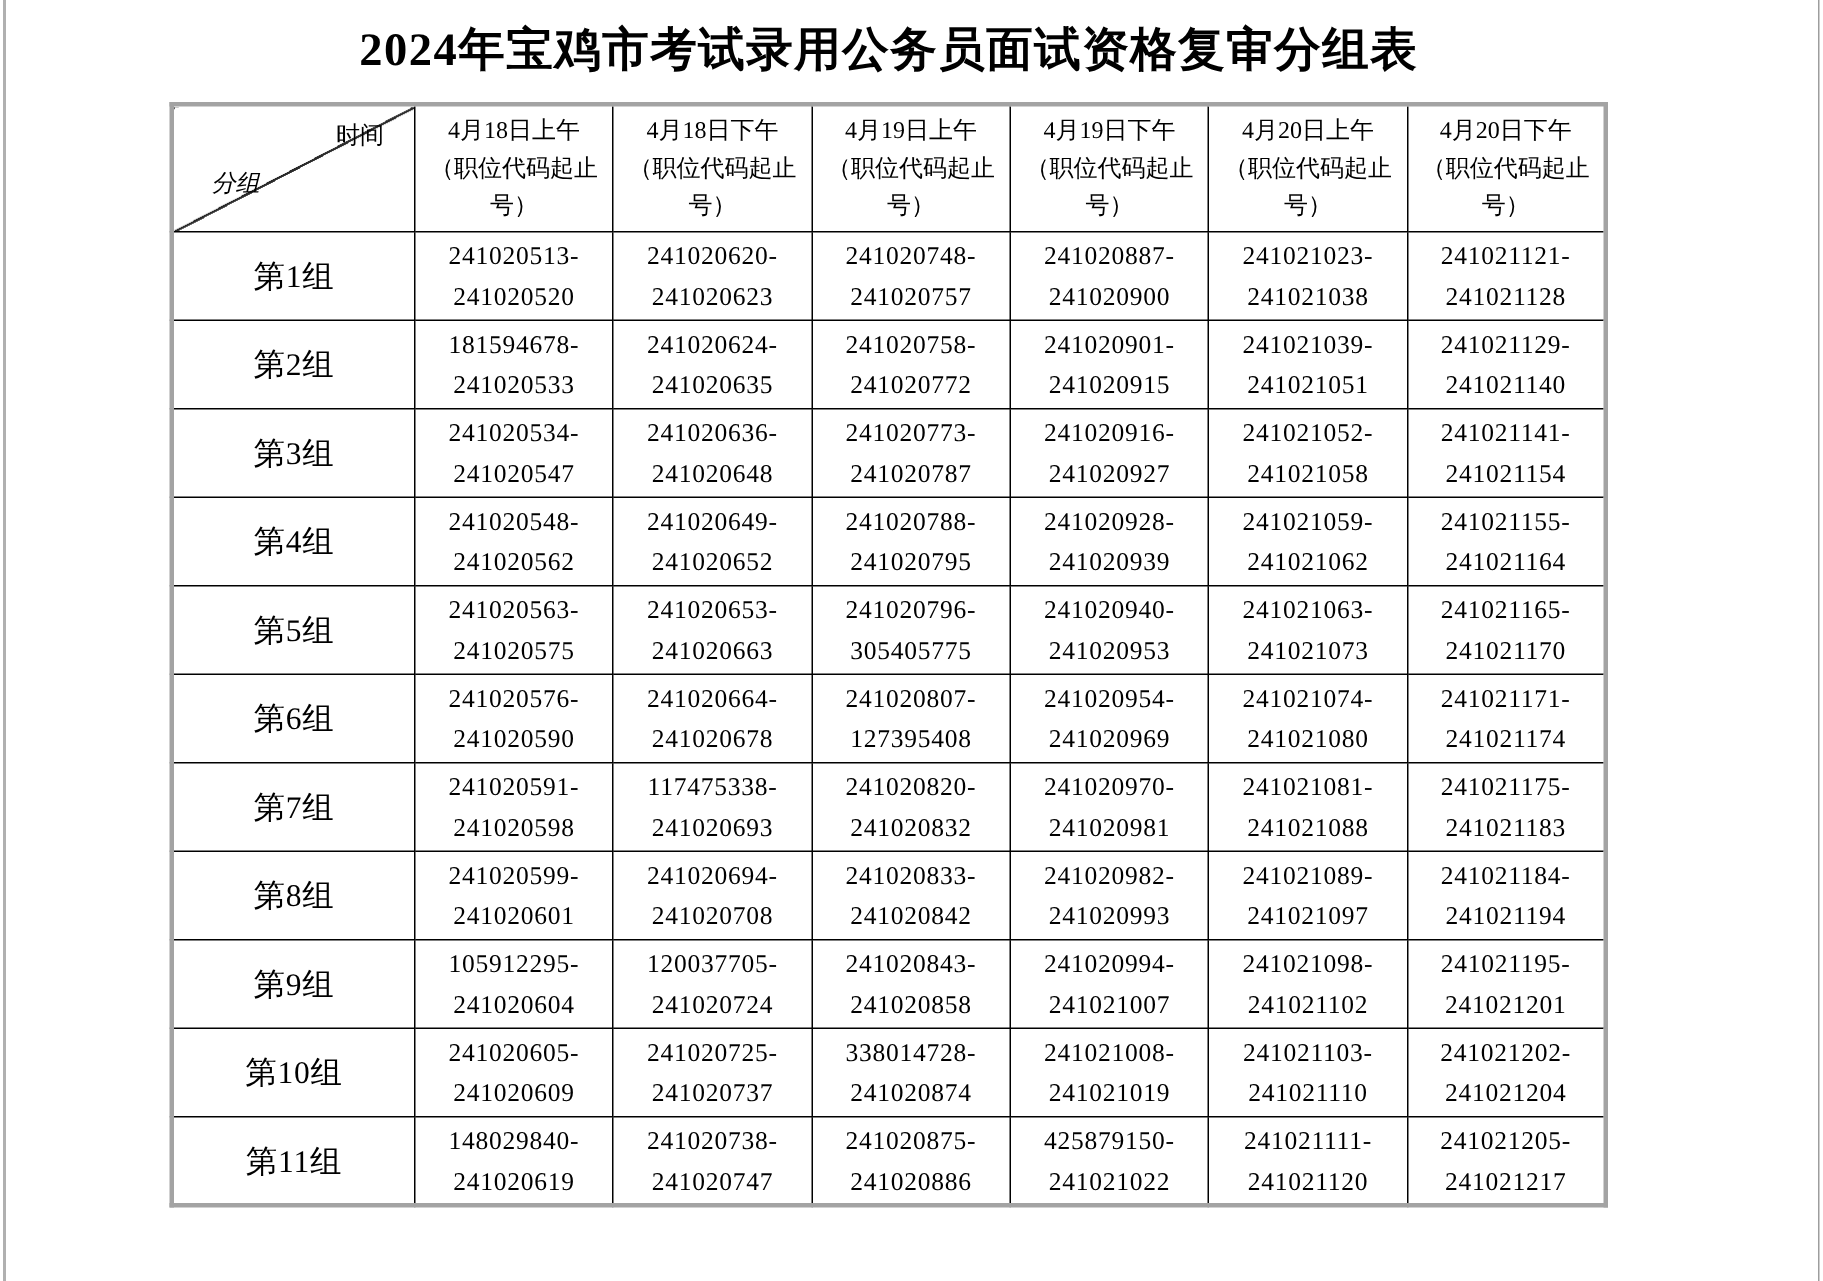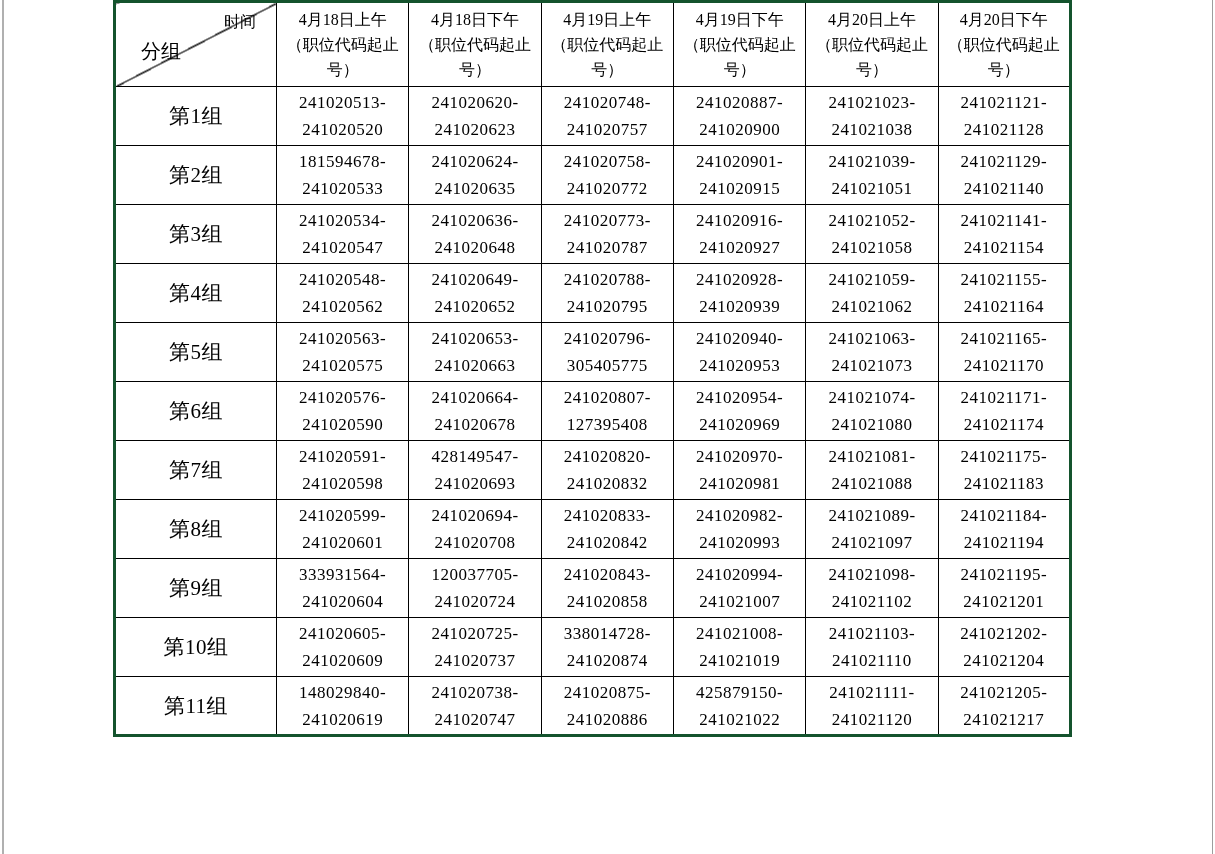--- a/index.html
+++ b/index.html
@@ -33,21 +33,21 @@
   table.grouping {
     border-collapse: collapse;
     width: 959px;
     table-layout: fixed;
   }
   table.grouping th, table.grouping td {
     border: 1px solid #000;
     text-align: center;
     vertical-align: middle;
   }
-  table.grouping { border: 3px solid #14532d; }
+  table.grouping { border: 3px solid #a3a3a3; }
   thead th {
     height: 85px;
     font-weight: normal;
     font-size: 16px;
     padding: 0 3px;
   }
   thead th .hdr-line { line-height: 25px; }
   tbody td { height: 59px; font-size: 17px; }
   .group-cell { font-size: 21px; letter-spacing: 0.5px; }
   .range-line { line-height: 27px; letter-spacing: 0.5px; white-space: nowrap; }
@@ -55,29 +55,30 @@
   
   th.corner-cell {
     position: relative;
     background-image: linear-gradient(to bottom right,
       transparent calc(50% - 0.8px),
       #2a2a2a calc(50% - 0.8px),
       #2a2a2a calc(50% + 0.8px),
       transparent calc(50% + 0.8px));
   }
   .corner-time  { position: absolute; top: 9px;  right: 20px; font-size: 16px; }
-  .corner-group { position: absolute; bottom: 21px; left: 25px; font-size: 20px; }
+  .corner-group { position: absolute; bottom: 21px; left: 25px; font-size: 16px; font-style: italic; }
 </style>
 </head>
 <body>
 
 <div class="page-edge left"></div>
 <div class="page-edge right"></div>
 
 <div class="content">
+  <div class="doc-title">2024年宝鸡市考试录用公务员面试资格复审分组表</div>
 
   <table class="grouping">
     <colgroup>
       <col style="width:162px">
       <col>
         <col>
         <col>
         <col>
         <col>
         <col>
@@ -285,21 +286,21 @@
             <div class="range-line">241021174</div>
           </td>
         </tr>
         <tr>
           <td class="group-cell">第7组</td>
           <td>
             <div class="range-line">241020591-</div>
             <div class="range-line">241020598</div>
           </td>
           <td>
-            <div class="range-line">428149547-</div>
+            <div class="range-line">117475338-</div>
             <div class="range-line">241020693</div>
           </td>
           <td>
             <div class="range-line">241020820-</div>
             <div class="range-line">241020832</div>
           </td>
           <td>
             <div class="range-line">241020970-</div>
             <div class="range-line">241020981</div>
           </td>
@@ -335,21 +336,21 @@
             <div class="range-line">241021097</div>
           </td>
           <td>
             <div class="range-line">241021184-</div>
             <div class="range-line">241021194</div>
           </td>
         </tr>
         <tr>
           <td class="group-cell">第9组</td>
           <td>
-            <div class="range-line">333931564-</div>
+            <div class="range-line">105912295-</div>
             <div class="range-line">241020604</div>
           </td>
           <td>
             <div class="range-line">120037705-</div>
             <div class="range-line">241020724</div>
           </td>
           <td>
             <div class="range-line">241020843-</div>
             <div class="range-line">241020858</div>
           </td>

